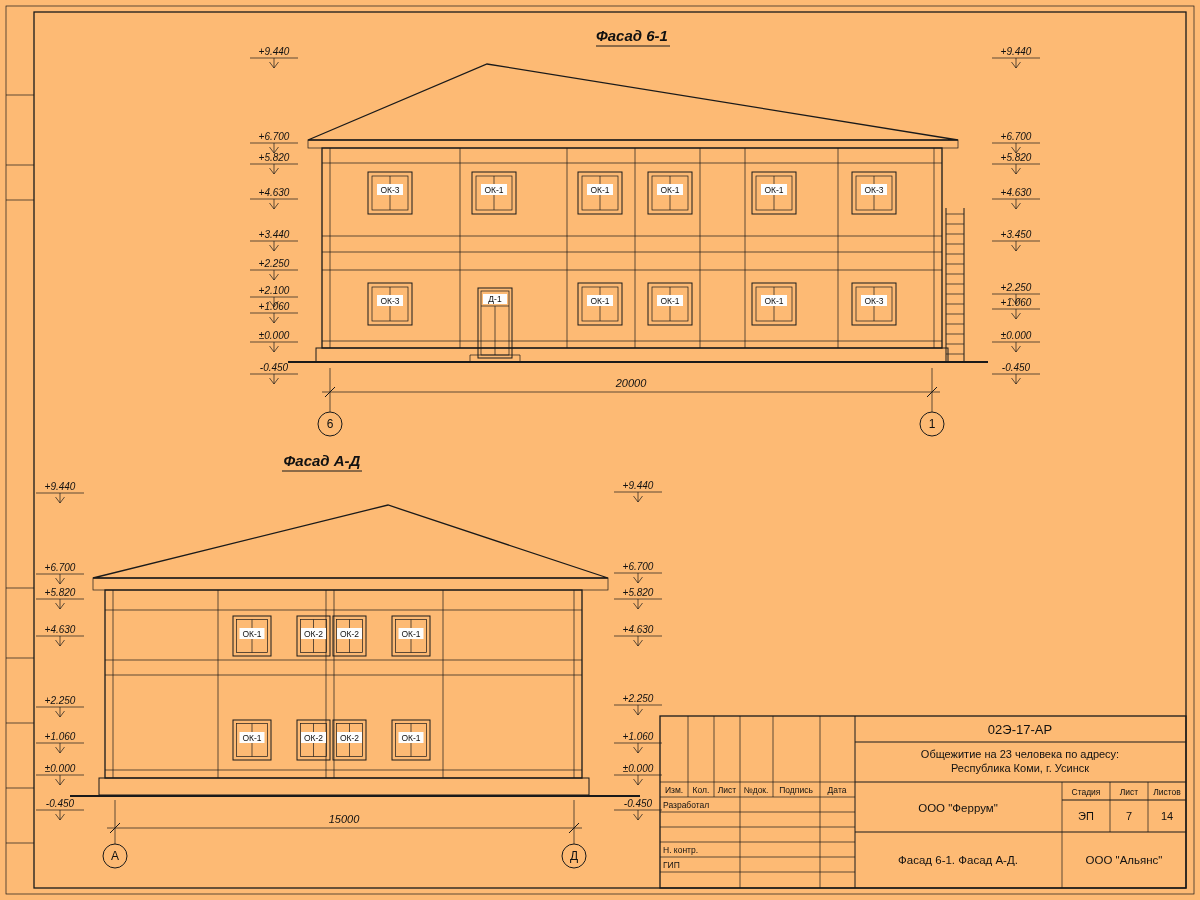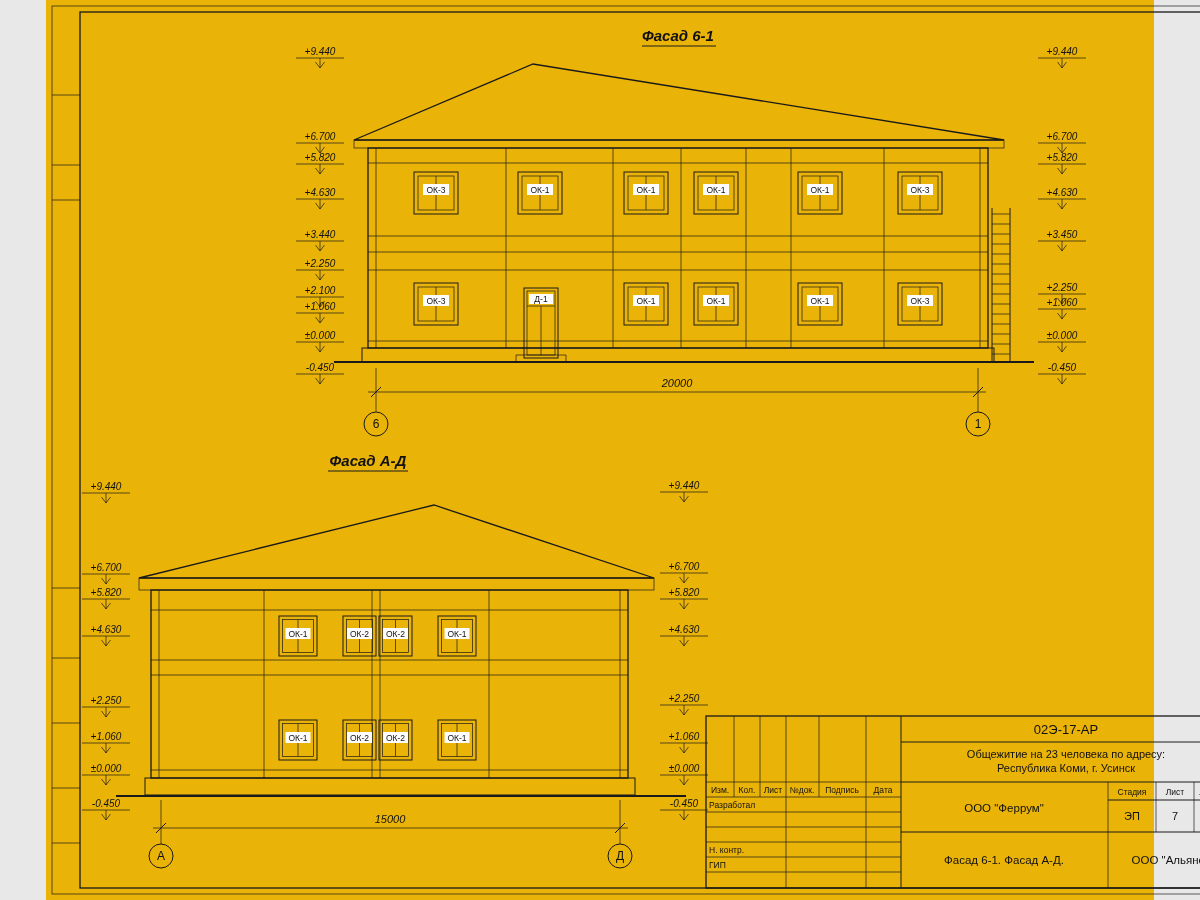--- a/index.html
+++ b/index.html
@@ -1,16 +1,16 @@
 <!DOCTYPE html>
 <html><head>
 <meta charset="utf-8">
 <style>
   html,body{margin:0;padding:0;background:#e8e8e8;}
-  #sheet{position:relative;width:1108px;height:900px;background:#eab308;margin:0 auto;
+  #sheet{position:relative;width:1200px;height:900px;background:#fdba74;margin:0 auto;
          font-family:"Liberation Sans",sans-serif;}
   svg{position:absolute;left:0;top:0;}
   .ln{stroke:#1a1a1a;stroke-width:1;fill:none;}
   .thin{stroke-width:0.7;}
   .thick{stroke-width:1.8;}
   .med{stroke-width:1.3;}
   text{fill:#111;font-family:"Liberation Sans",sans-serif;}
   .ftitle{font-size:15px;font-style:italic;font-weight:bold;}
   .elev{font-size:10px;font-style:italic;}
   .dim{font-size:11px;font-style:italic;}

